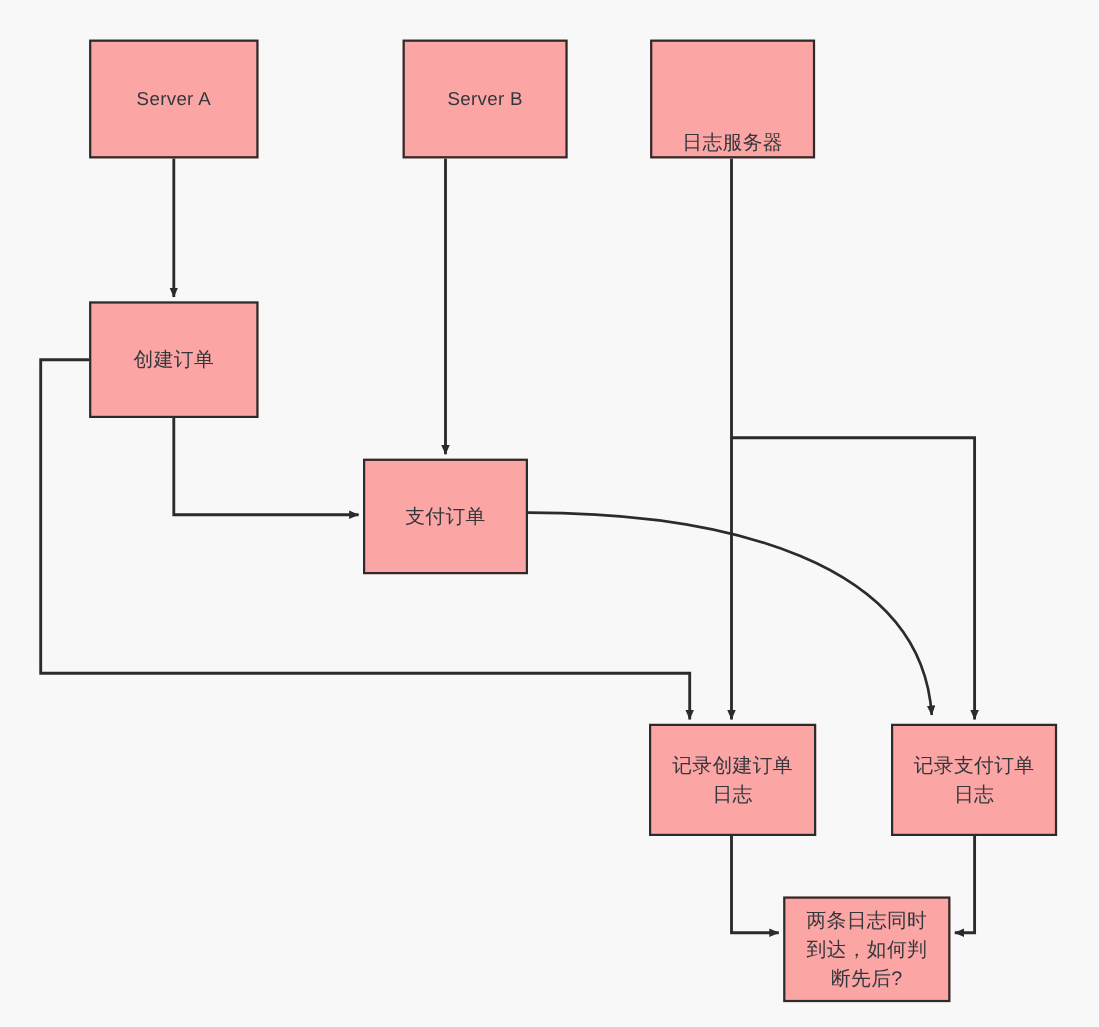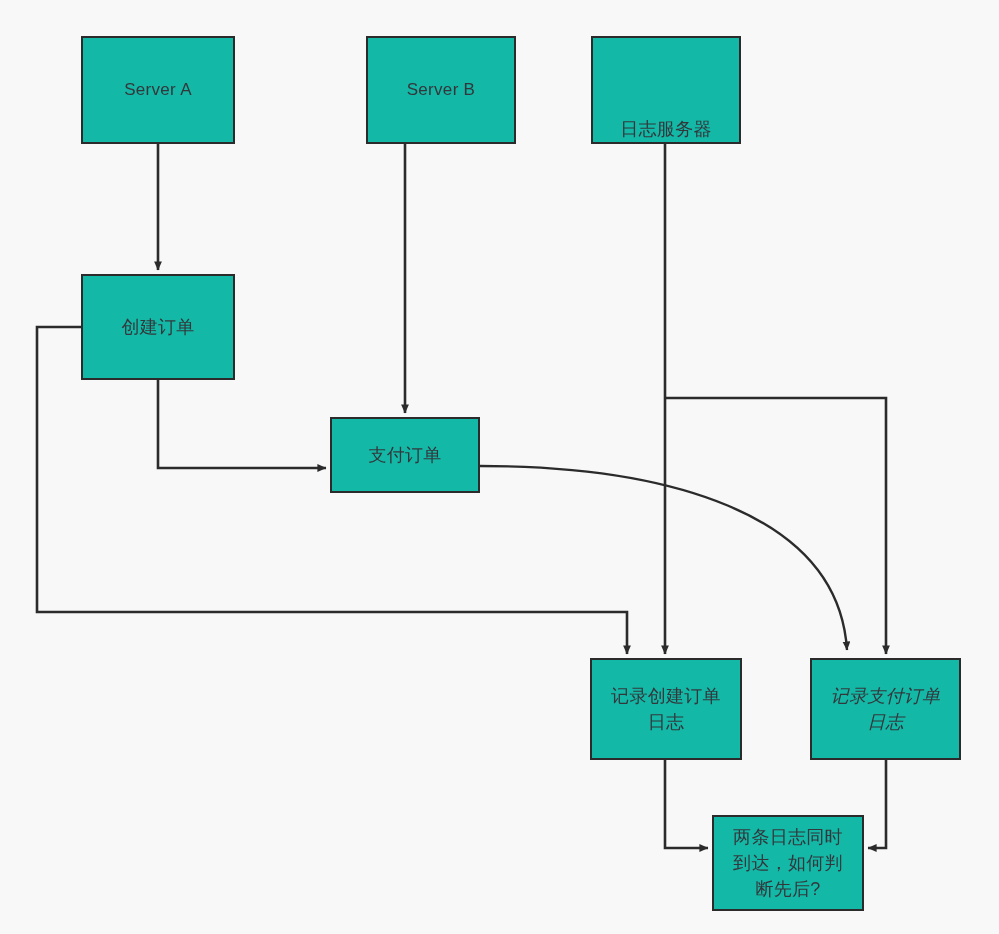--- a/index.html
+++ b/index.html
@@ -22,21 +22,21 @@
   #edge-layer {
     position: absolute;
     left: 0;
     top: 0;
     width: 999px;
     height: 934px;
   }
   .node {
     position: absolute;
     box-sizing: border-box;
-    background: #14b8a6;
+    background: #fca5a5;
     border: 2.5px solid #2b2b2b;
     display: flex;
     align-items: center;
     justify-content: center;
     text-align: center;
     color: #33373c;
     font-size: 17px;
     line-height: 1.45;
     letter-spacing: 0.3px;
     z-index: 5;
@@ -90,30 +90,30 @@
   </div>
 
   <div class="node cjk" style="left:591px; top:36px; width:150px; height:108px;align-items:flex-end;">
     <span class="node-label">日志服务器</span>
   </div>
 
   <div class="node cjk" style="left:81px; top:274px; width:154px; height:106px;align-items:center;">
     <span class="node-label">创建订单</span>
   </div>
 
-  <div class="node cjk" style="left:330px; top:417px; width:150px; height:76px;">
+  <div class="node cjk" style="left:330px; top:417px; width:150px; height:105px;">
     <span class="node-label">支付订单</span>
   </div>
 
   <div class="node cjk" style="left:590px; top:658px; width:152px; height:102px;">
     <span class="node-label">记录创建订单
 日志</span>
   </div>
 
-  <div class="node cjk" style="left:810px; top:658px; width:151px; height:102px;font-style:italic;">
+  <div class="node cjk" style="left:810px; top:658px; width:151px; height:102px;">
     <span class="node-label">记录支付订单
 日志</span>
   </div>
 
   <div class="node cjk" style="left:712px; top:815px; width:152px; height:96px;">
     <span class="node-label">两条日志同时
 到达，如何判
 断先后?</span>
   </div>
 

